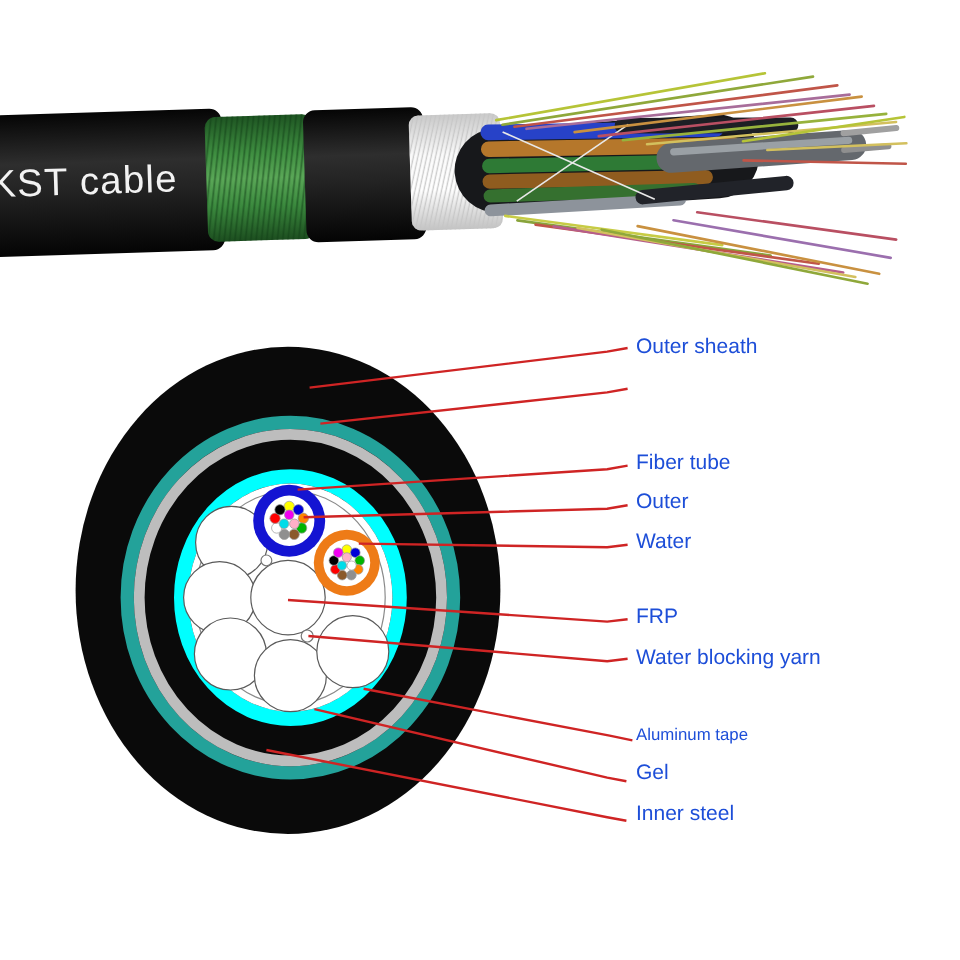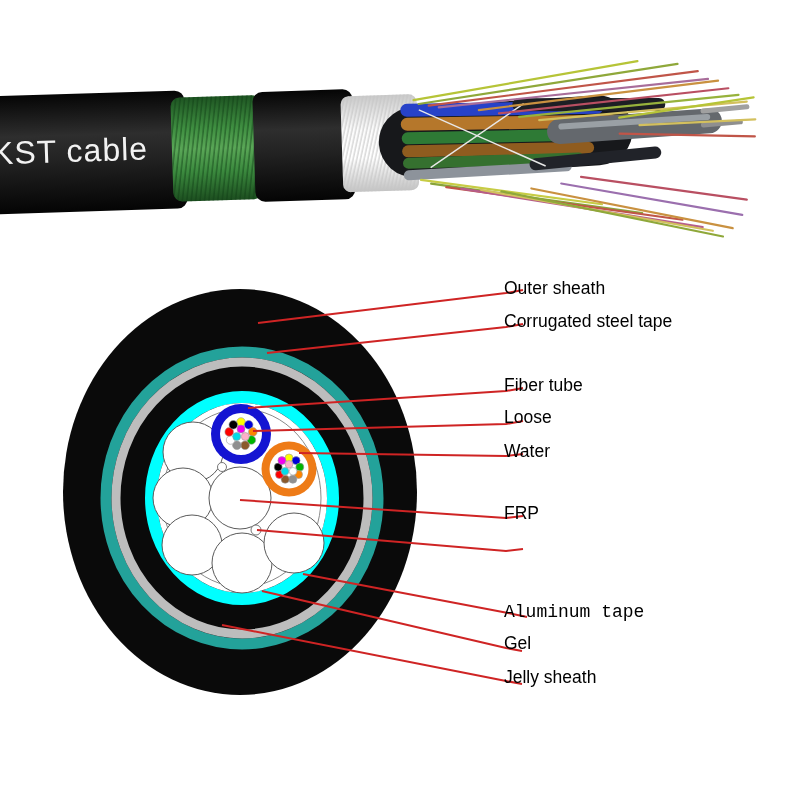--- a/index.html
+++ b/index.html
@@ -1,22 +1,22 @@
 <!DOCTYPE html>
 <html><head>
 <meta charset="utf-8">
 <style>
   html,body{margin:0;padding:0;background:#ffffff;}
   #stage{position:relative;width:800px;height:800px;background:#ffffff;overflow:hidden;
          font-family:"Liberation Sans","DejaVu Sans",sans-serif;}
   #cable-photo{position:absolute;left:0;top:60px;}
   #cross-section{position:absolute;left:40px;top:270px;}
   #leader-lines{position:absolute;left:0;top:0;pointer-events:none;}
-  .lbl{position:absolute;left:504px;font-size:17.5px;color:#000000;white-space:nowrap;line-height:22px;text-align:center;}
-  .lbl.big{font-size:18px;line-height:26px;font-family:Liberation Mono, monospace;}
+  .lbl{position:absolute;left:530px;font-size:17.5px;color:#1d4ed8;white-space:nowrap;line-height:22px;text-align:center;}
+  .lbl.big{font-size:14px;line-height:26px;}
 </style>
 </head>
 <body>
 
 <div id="stage">
 
   <svg id="cable-photo" width="800" height="190" viewBox="0 0 800 190">
     <defs>
       <linearGradient id="gradBlack" x1="0" y1="0" x2="0" y2="1">
         <stop offset="0" stop-color="#050505"></stop>
@@ -190,22 +190,22 @@
       <polyline points="299,453 506,456 523,454"></polyline>
       <polyline points="240,500 506,518 523,516"></polyline>
       <polyline points="257,530 506,551 523,549"></polyline>
       <polyline points="303,574 508,613 527,617"></polyline>
       <polyline points="262,591 506,648 522,651"></polyline>
       <polyline points="222,625 506,681 522,684"></polyline>
     </g>
   </svg>
 
   <div class="lbl" style="top:277px">Outer sheath</div>
-  <div class="lbl" style="top:310px">Corrugated steel tape</div>
   <div class="lbl" style="top:374px">Fiber tube</div>
-  <div class="lbl" style="top:406px">Loose</div>
+  <div class="lbl" style="top:406px">Outer</div>
   <div class="lbl" style="top:440px">Water</div>
   <div class="lbl" style="top:502px">FRP</div>
+  <div class="lbl" style="top:536px">Water blocking yarn</div>
   <div class="lbl big" style="top:599px">Aluminum tape</div>
   <div class="lbl" style="top:632px">Gel</div>
-  <div class="lbl" style="top:666px">Jelly sheath</div>
+  <div class="lbl" style="top:666px">Inner steel</div>
 
 </div>
 
 </body></html>

